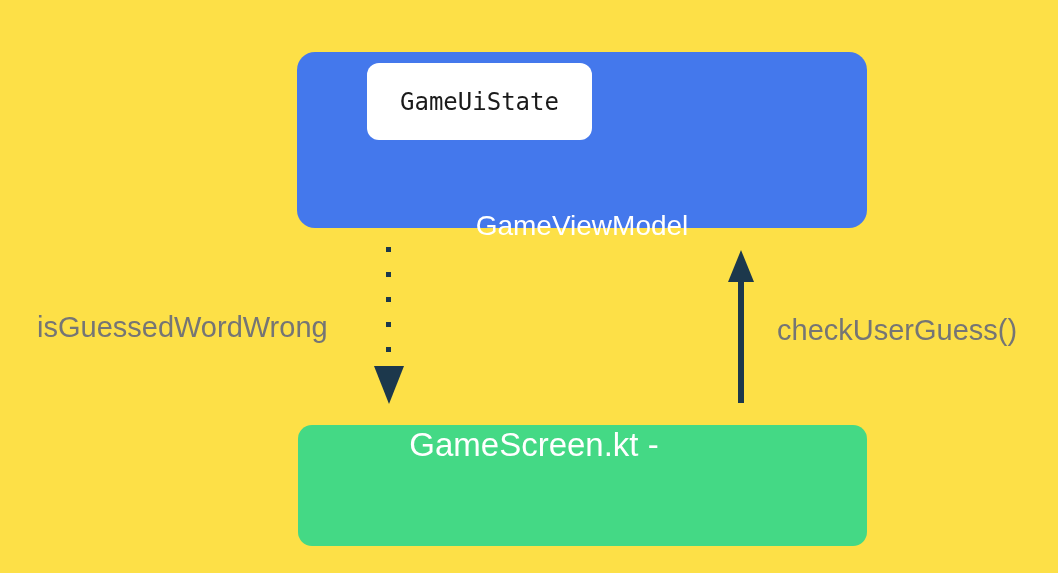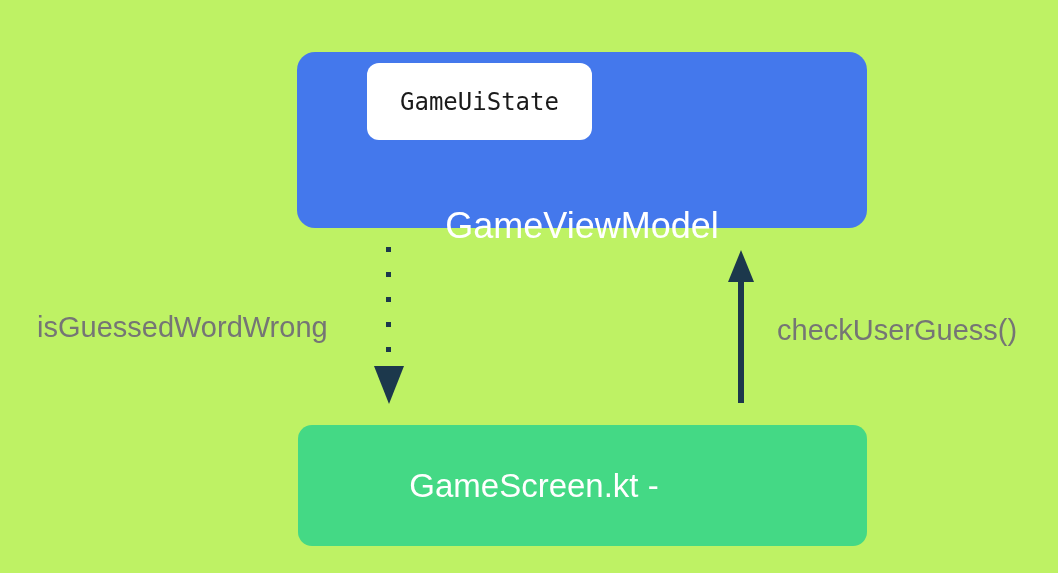--- a/index.html
+++ b/index.html
@@ -4,21 +4,21 @@
 <style>
   html, body {
     margin: 0;
     padding: 0;
     background: #ffffff;
   }
   .canvas {
     position: relative;
     width: 1058px;
     height: 573px;
-    background: #bef264;
+    background: #fde047;
     overflow: hidden;
     font-family: "Liberation Sans", sans-serif;
   }
 
   
   .box { position: absolute; box-sizing: border-box; }
 
   .viewmodel-box {
     left: 297px; top: 52px;
     width: 570px; height: 176px;
@@ -38,31 +38,30 @@
     font-size: 24px;
     color: var(--chip_text, #1a1a1a);
   }
   .viewmodel-title {
     position: absolute;
     left: 0; right: 0;
     top: 150px;
     height: 48px;
     line-height: 48px;
     text-align: center;
-    font-size: 36px;
+    font-size: 28px;
     color: #ffffff;
   }
 
   .screen-box {
     left: 298px; top: 425px;
     width: 569px; height: 121px;
     background: var(--screen_green, #44D985);
     border-radius: 14px;
     display: flex;
-    align-items: center;
     justify-content: center;
     padding-right: 97px;
     color: #ffffff;
     font-size: 33px;
     line-height: 40px;
     text-align: center;
   }
 
   
   .dotted-arrow {

